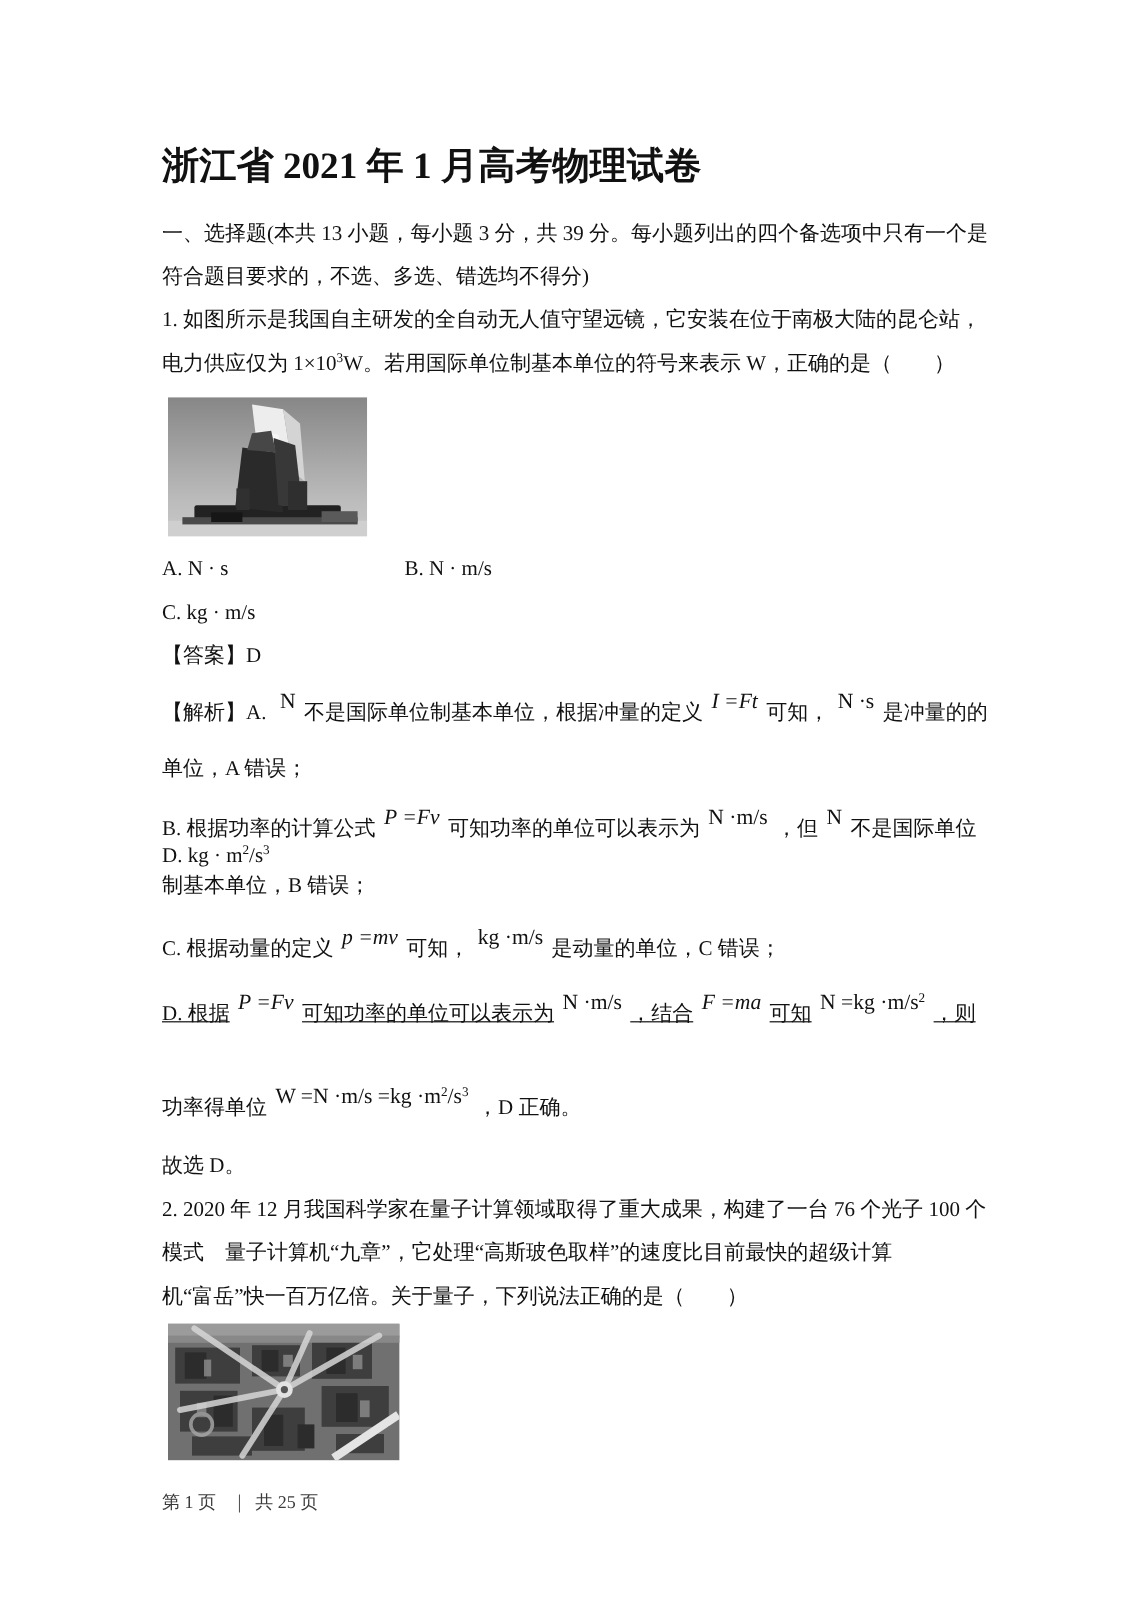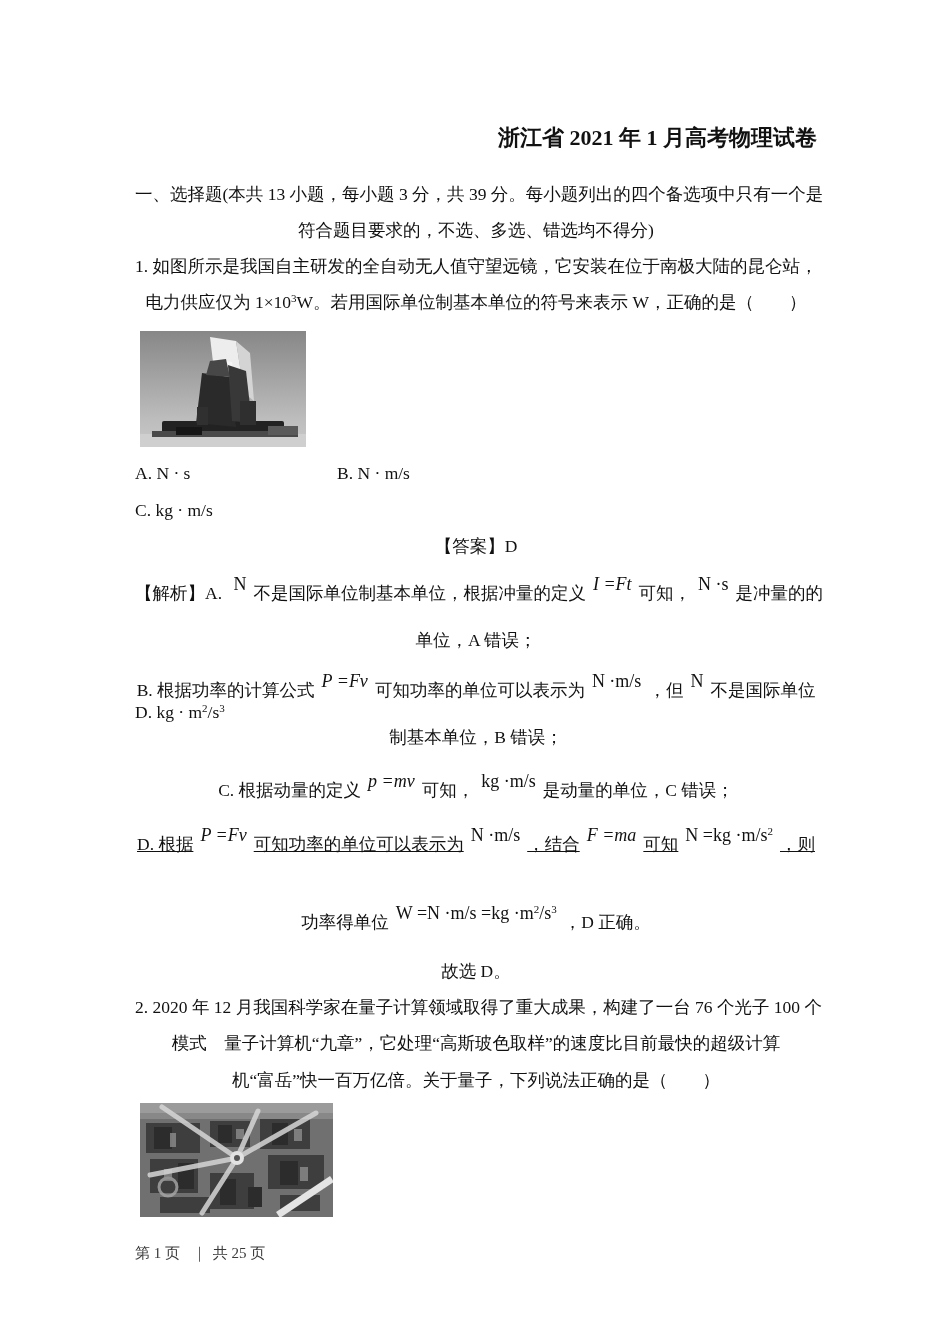--- a/index.html
+++ b/index.html
@@ -8,31 +8,30 @@
     width:950px;height:1344px;
     background:#ffffff;
     color:#111;
     font-family:"Liberation Serif","DejaVu Serif",serif;
     overflow:hidden;
     box-sizing:border-box;
     padding:118px 133px 0 135px;
   }
   .title{
     margin:0;
-    font-size:22px;font-weight:bold;
+    font-size:31px;font-weight:bold;
     line-height:40px;height:40px;
-    text-align:right;
+    text-align:left;
     white-space:nowrap;
   }
   .ln{
     margin:0;
     font-size:17.5px;
     height:36px;line-height:36px;
     white-space:nowrap;
-    text-align:center;
   }
   .just{text-align:justify;text-align-last:justify;-moz-text-align-last:justify;}
   
   .fm{
     display:inline-block;
     position:relative;top:-9px;
     margin:0 7px;
     font-family:"Liberation Serif","DejaVu Serif",serif;
     font-size:18px;line-height:18px;
     white-space:nowrap;

